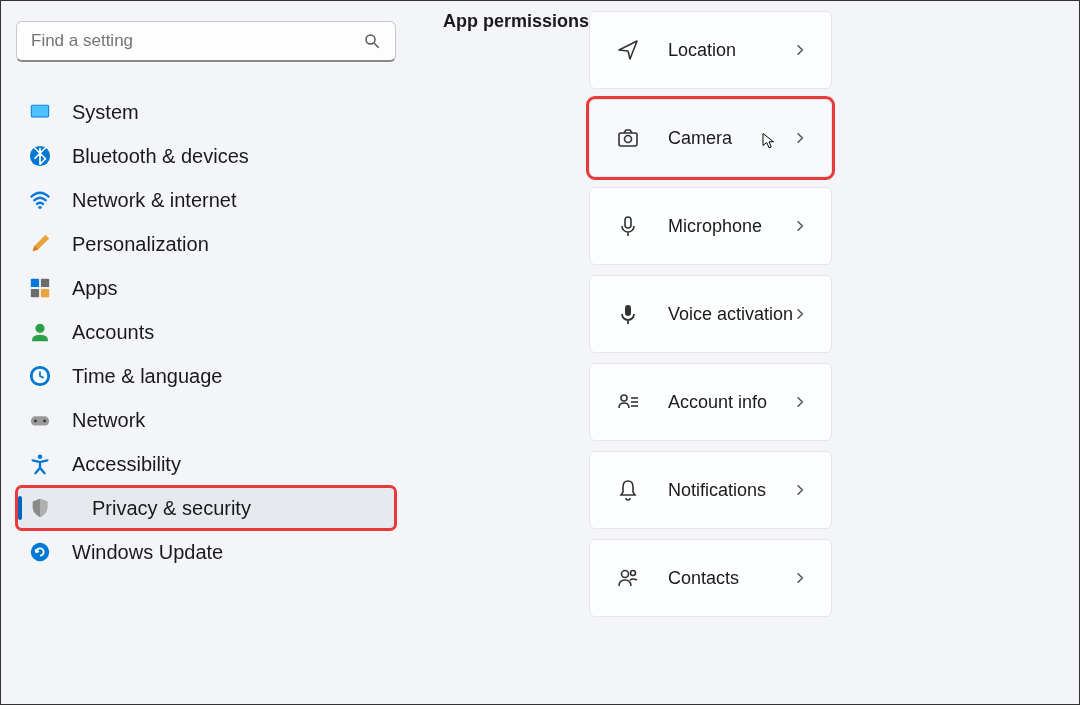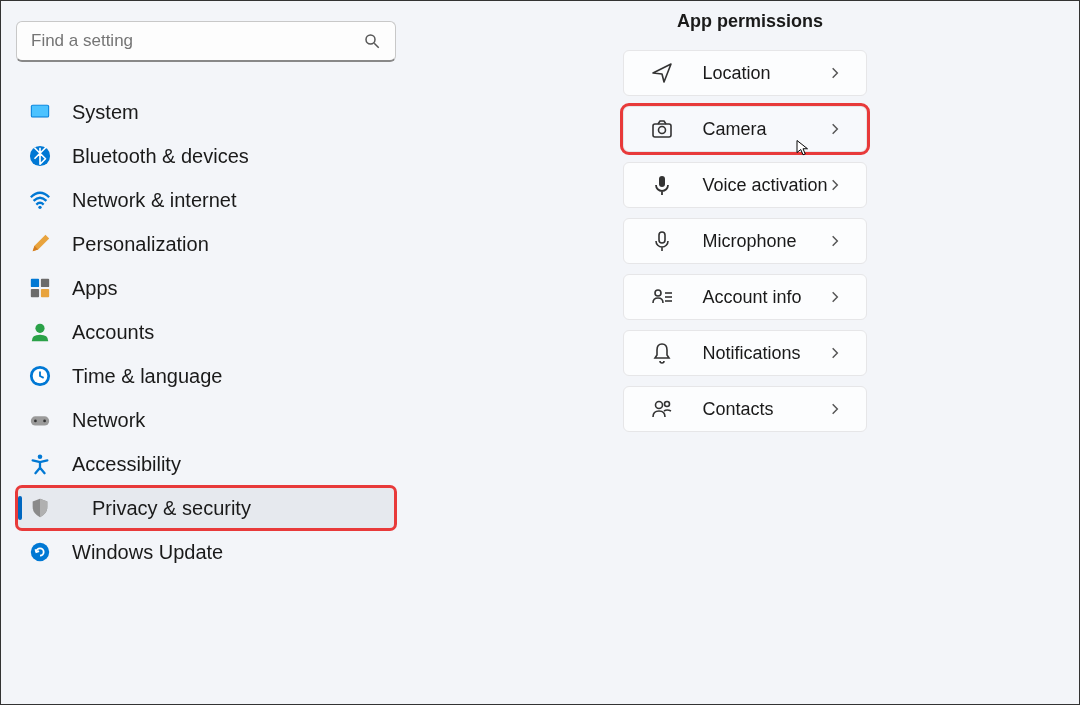--- a/index.html
+++ b/index.html
@@ -12,25 +12,25 @@
     .search-box input { flex: 1; border: none; outline: none; font-size: 17px; color: #666; background: transparent; }
     .search-box .search-ic { width: 18px; height: 18px; }
     
     .nav-item { display: flex; align-items: center; gap: 20px; padding: 10px 12px; border-radius: 6px; cursor: pointer; position: relative; }
     .nav-item.selected { background: #e6e9ee; }
     .nav-item.selected::before { content: ''; position: absolute; left: 2px; top: 10px; bottom: 10px; width: 4px; background: #0067c0; border-radius: 2px; }
     .nav-item.highlighted { outline: 3px solid #e83a3a; outline-offset: -2px; gap: 40px; }
     .nav-icon { width: 24px; height: 24px; display: flex; align-items: center; justify-content: center; flex-shrink: 0; }
     .nav-label { font-size: 20px; color: #1a1a1a; }
     
-    .main { flex: 1; padding: 10px 22px 20px 22px; display: flex; flex-direction: column; align-items: center; }
+    .main { flex: 1; padding: 10px 22px 20px 22px; display: flex; flex-direction: row; }
     .section-title { font-size: 18px; font-weight: 600; color: #1a1a1a; margin-bottom: 18px; margin-left: 10px; }
     .perms { display: flex; flex-direction: column; gap: 10px; }
     
-    .perm-item { display: flex; align-items: center; background: #fcfdfe; border: 1px solid #e6e6e8; border-radius: 6px; padding: 8px 24px; cursor: pointer; position: relative; }
+    .perm-item { display: flex; align-items: center; background: #fcfdfe; border: 1px solid #e6e6e8; border-radius: 6px; padding: 24px 24px; cursor: pointer; position: relative; }
     .perm-item.hover { background: #f7f9fc; }
     .perm-item.highlighted { outline: 3px solid #e83a3a; outline-offset: 0; }
     .perm-icon { width: 28px; height: 28px; display: flex; align-items: center; justify-content: center; margin-right: 26px; }
     .perm-label { font-size: 18px; color: #1a1a1a; flex: 1; }
     .chev { width: 14px; height: 14px; }
     
     .cursor { position: absolute; width: 18px; height: 18px; pointer-events: none; }
 
     svg { display: block; }
   </style>
@@ -190,39 +190,39 @@
           </span>
           <span class="cursor" style="left: 170px; top: 32px;">
             <svg viewBox="0 0 24 24" width="18" height="18">
               <path d="M4 2 L4 18 L9 14 L12 21 L15 20 L12 13 L18 13 Z" fill="#fff" stroke="#000" stroke-width="1.3"></path>
             </svg>
           </span>
         </div>
         <div class="perm-item">
           <span class="perm-icon">
             <svg viewBox="0 0 24 24" width="24" height="24">
+              <rect x="9" y="3" width="6" height="11" rx="3" fill="none" stroke="#333" stroke-width="1.6"></rect>
+              <path d="M6 12 A6 6 0 0 0 18 12 M12 18 V22" stroke="#333" stroke-width="1.6" fill="none"></path>
+            </svg>
+          </span>
+          <span class="perm-label">Microphone</span>
+          <span class="chev">
+            <svg viewBox="0 0 24 24" width="14" height="14">
+              <path d="M8 4 L16 12 L8 20" fill="none" stroke="#555" stroke-width="2.5"></path>
+            </svg>
+          </span>
+        </div>
+        <div class="perm-item">
+          <span class="perm-icon">
+            <svg viewBox="0 0 24 24" width="24" height="24">
               <rect x="9" y="3" width="6" height="11" rx="3" fill="#333"></rect>
               <path d="M6 12 A6 6 0 0 0 18 12 M12 18 V22" stroke="#333" stroke-width="1.8" fill="none"></path>
             </svg>
           </span>
           <span class="perm-label">Voice activation</span>
-          <span class="chev">
-            <svg viewBox="0 0 24 24" width="14" height="14">
-              <path d="M8 4 L16 12 L8 20" fill="none" stroke="#555" stroke-width="2.5"></path>
-            </svg>
-          </span>
-        </div>
-        <div class="perm-item">
-          <span class="perm-icon">
-            <svg viewBox="0 0 24 24" width="24" height="24">
-              <rect x="9" y="3" width="6" height="11" rx="3" fill="none" stroke="#333" stroke-width="1.6"></rect>
-              <path d="M6 12 A6 6 0 0 0 18 12 M12 18 V22" stroke="#333" stroke-width="1.6" fill="none"></path>
-            </svg>
-          </span>
-          <span class="perm-label">Microphone</span>
           <span class="chev">
             <svg viewBox="0 0 24 24" width="14" height="14">
               <path d="M8 4 L16 12 L8 20" fill="none" stroke="#555" stroke-width="2.5"></path>
             </svg>
           </span>
         </div>
         <div class="perm-item">
           <span class="perm-icon">
             <svg viewBox="0 0 24 24" width="24" height="24">
               <circle cx="8" cy="8" r="3" fill="none" stroke="#333" stroke-width="1.6"></circle>

